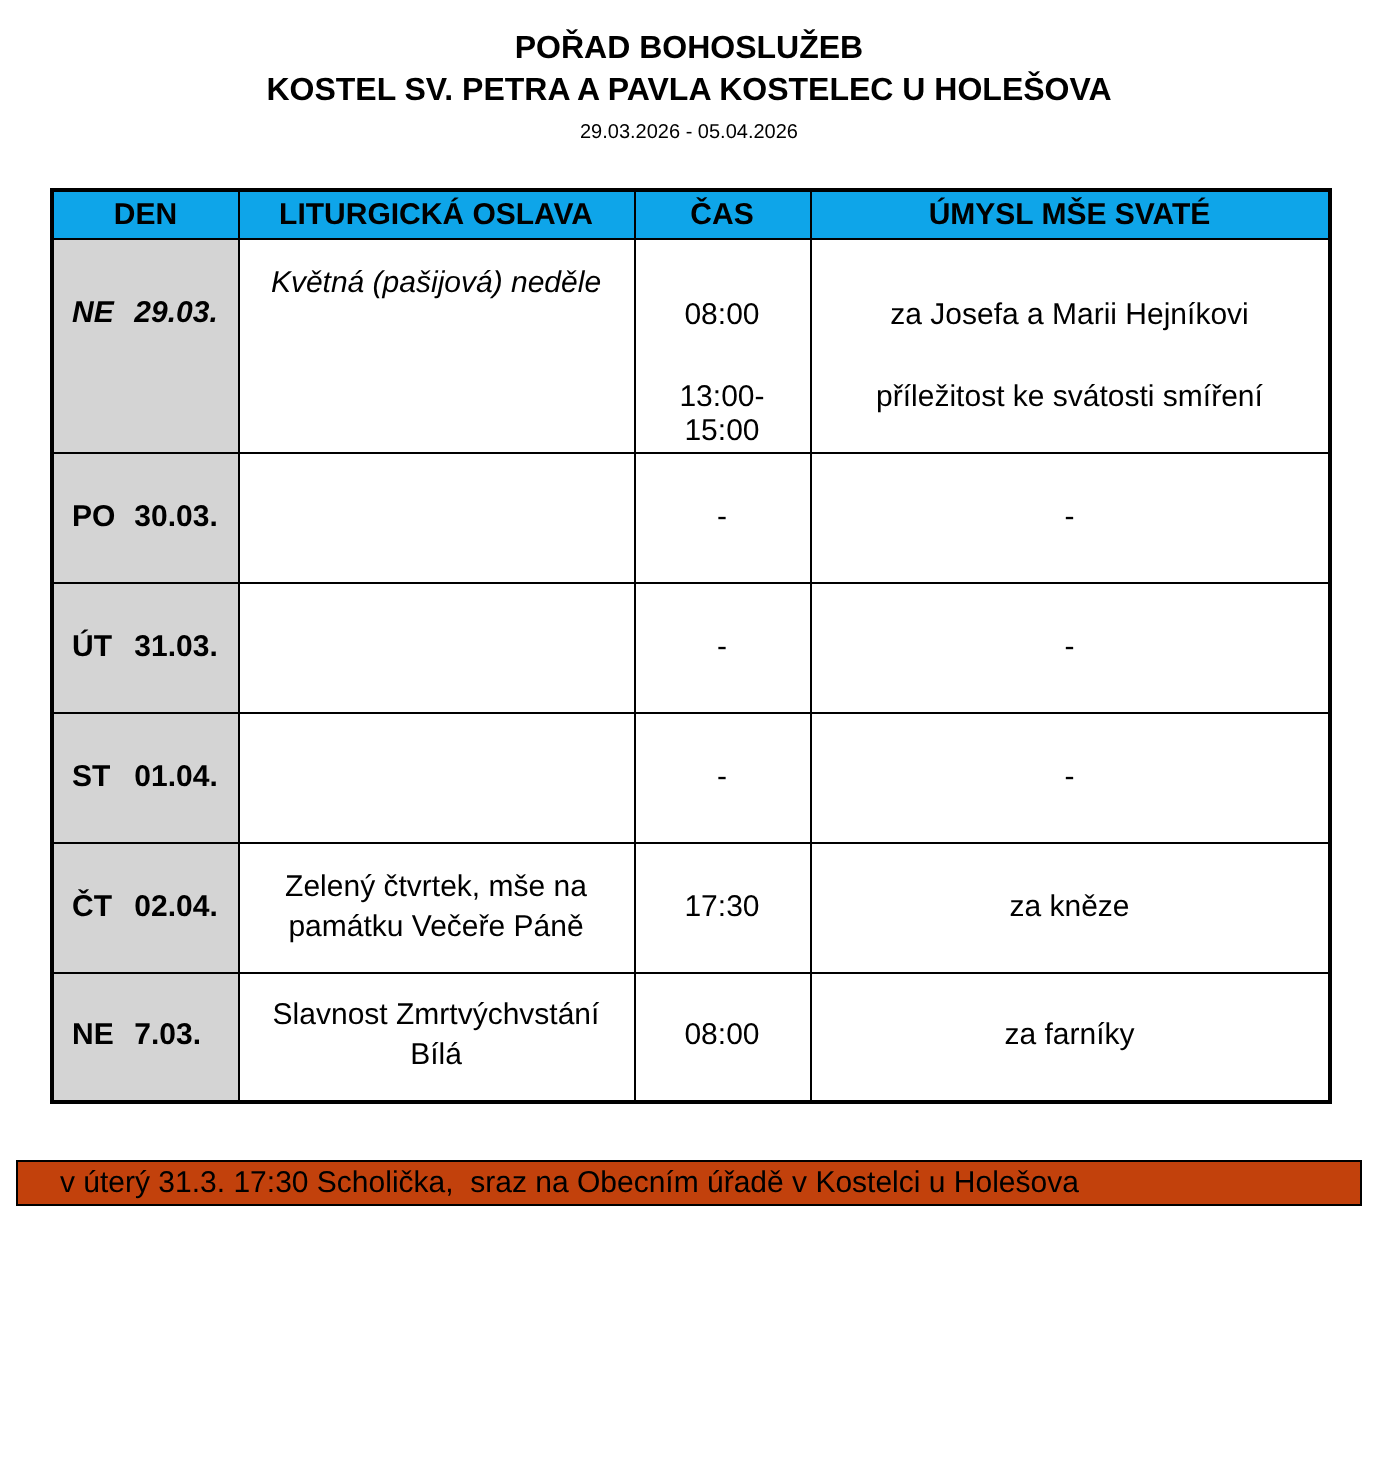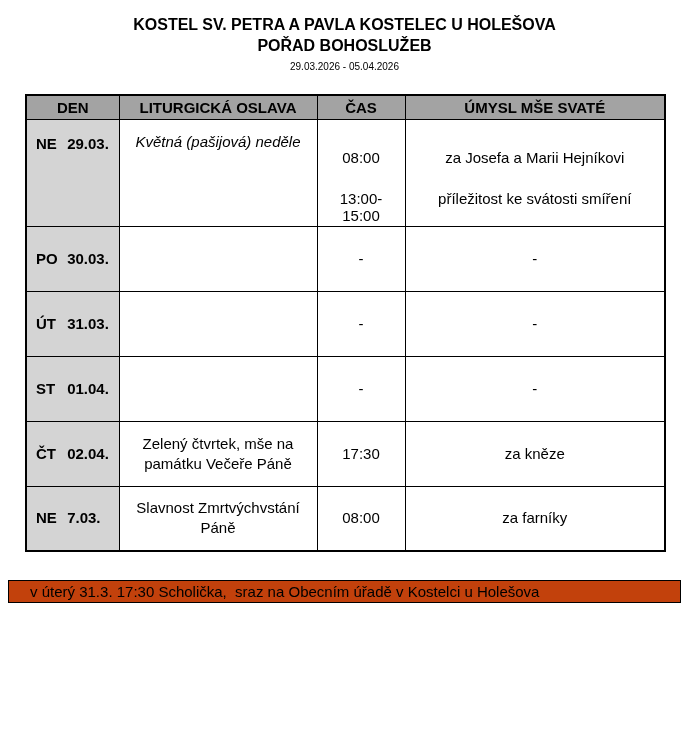--- a/index.html
+++ b/index.html
@@ -26,21 +26,21 @@
     border: 2px solid #000;
   }
   col.c-day  { width: 93px; }
   col.c-cel  { width: 198px; }
   col.c-time { width: 88px; }
   col.c-int  { width: 260px; }
 
   th, td { border: 1px solid #000; }
 
   thead th {
-    background: #a3a3a3;
+    background: #0ea5e9;
     height: 24px;
     font-size: 15px;
     font-weight: bold;
     text-align: center;
     vertical-align: middle;
   }
 
   td {
     font-size: 15px;
     line-height: 20px;
@@ -56,21 +56,21 @@
     padding-left: 9px;
     white-space: nowrap;
   }
   .day-abbr { display: inline-block; min-width: 27px; }
 
   tr.row-std { height: 65px; }
 
   
   tr.row-tall { height: 98px; }
   tr.row-tall td { vertical-align: top; }
-  tr.row-tall td.day { padding-top: 14px; }
+  tr.row-tall td.day { padding-top: 27px; font-style: italic; }
   tr.row-tall td.cel { padding-top: 12px; font-style: italic; }
   .stack {
     display: flex;
     flex-direction: column;
     gap: 24px;
     padding-top: 27px;
     line-height: 17px;
   }
 
   
@@ -85,22 +85,22 @@
     font-size: 15px;
     white-space: pre-wrap;
   }
 </style>
 </head>
 <body>
 
 <div class="page">
 
   <header class="doc-header">
+    <div class="doc-title">POŘAD BOHOSLUŽEB</div>
     <div class="doc-title">KOSTEL SV. PETRA A PAVLA KOSTELEC U HOLEŠOVA</div>
-    <div class="doc-title">POŘAD BOHOSLUŽEB</div>
     <div class="doc-dates">29.03.2026 - 05.04.2026</div>
   </header>
 
   <table class="schedule">
     <colgroup>
       <col class="c-day">
         <col class="c-cel">
         <col class="c-time">
         <col class="c-int">
     </colgroup>
@@ -174,21 +174,21 @@
         <td class="int">za kněze</td>
       </tr>
 
 
 
       <tr class="row-std">
         <td class="day">
           <span class="day-abbr">NE</span>
           <span class="day-date">7.03.</span>
         </td>
-        <td class="cel">Slavnost Zmrtvýchvstání Páně</td>
+        <td class="cel">Slavnost Zmrtvýchvstání Bílá</td>
         <td class="time">08:00</td>
         <td class="int">za farníky</td>
       </tr>
 
     </tbody>
   </table>
 
   <div class="footer-bar">
     <span>v úterý 31.3. 17:30 Scholička,  sraz na Obecním úřadě v Kostelci u Holešova</span>
   </div>

